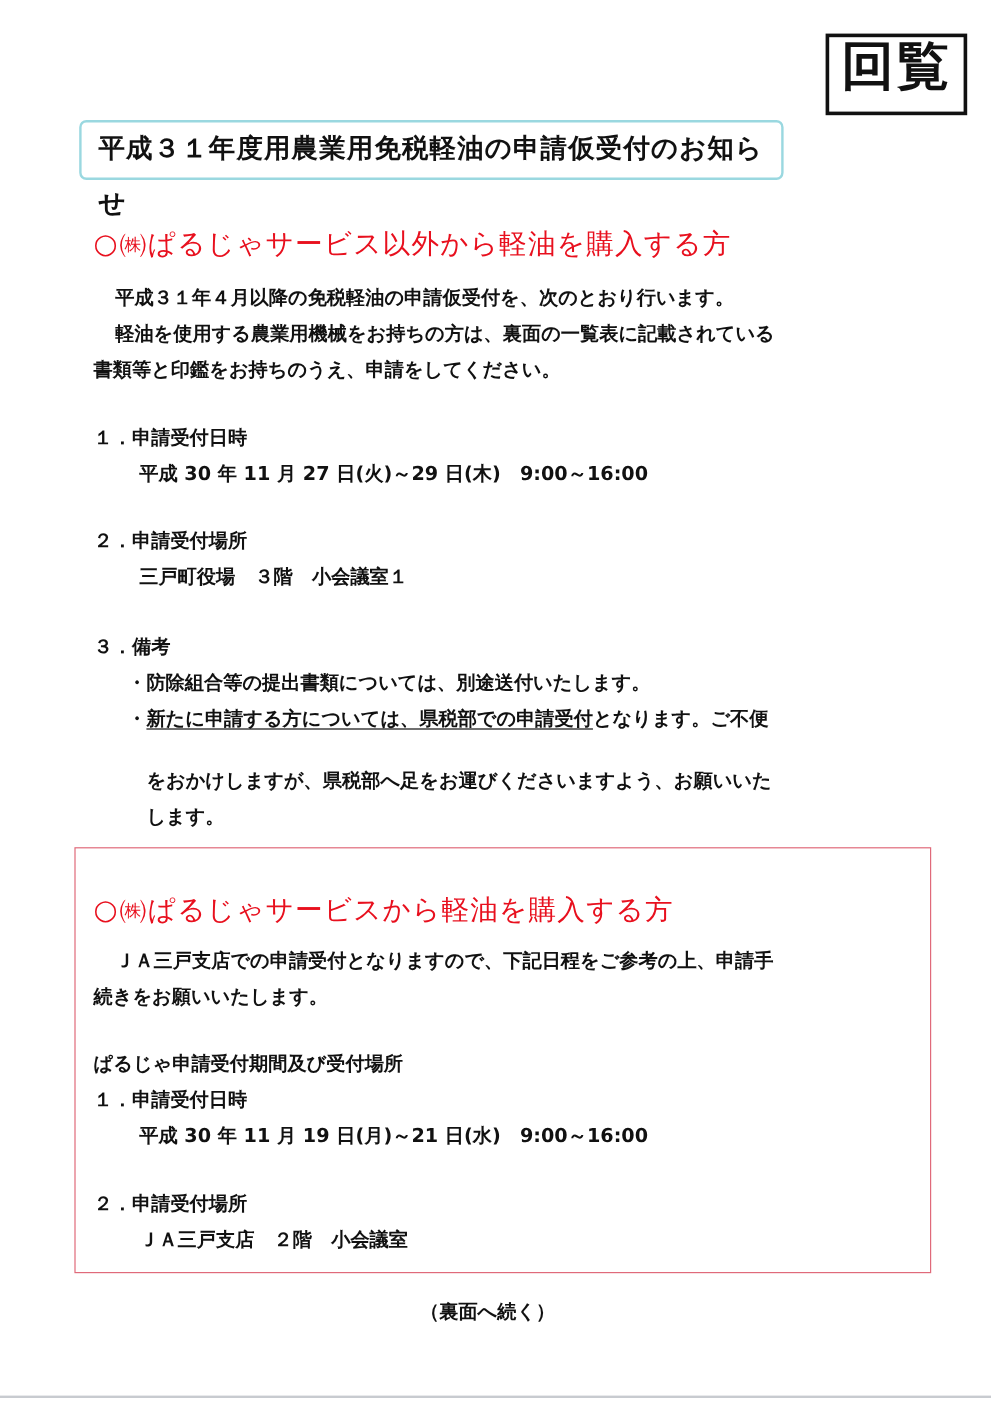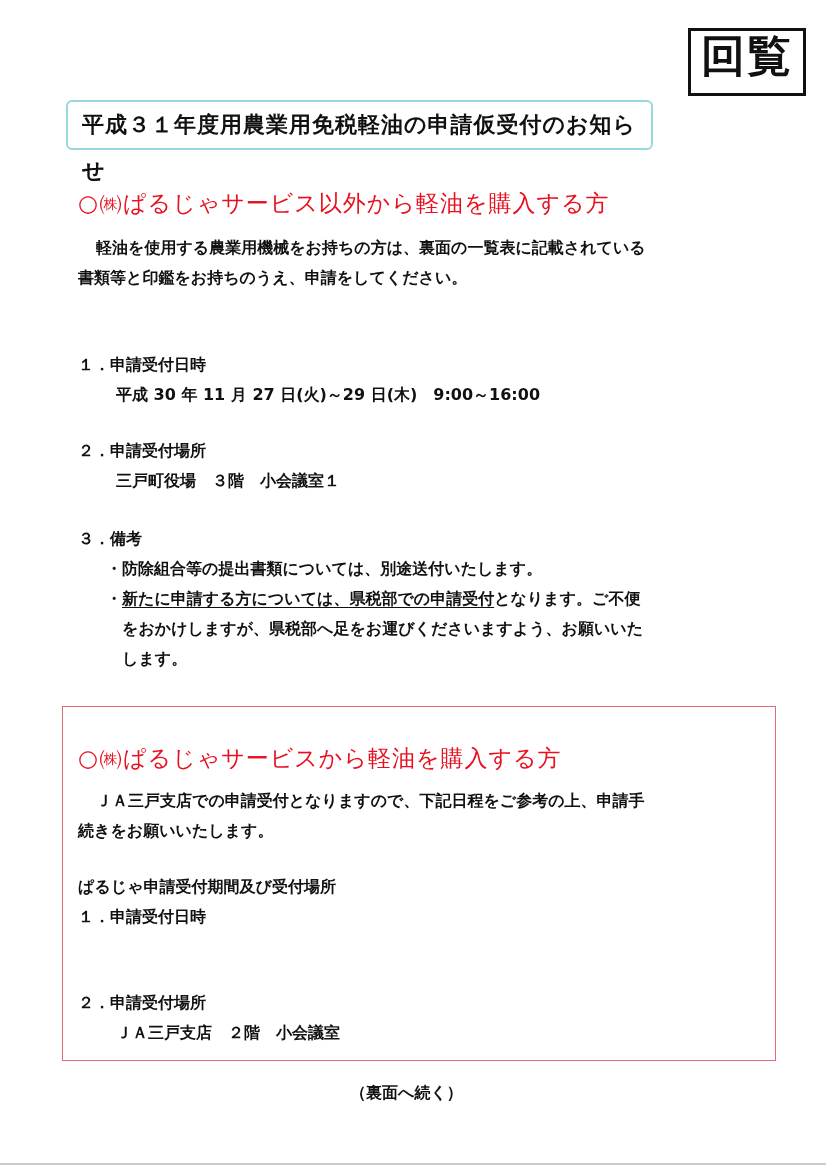--- a/index.html
+++ b/index.html
@@ -33,55 +33,57 @@
 </head>
 <body>
 
 <div class="abs kairan">回覧</div>
 
 <div class="abs title-box">平成３１年度用農業用免税軽油の申請仮受付のお知らせ</div>
 
 <div class="abs red-heading" style="left:78px; top:172px;">○㈱ぱるじゃサービス以外から軽油を購入する方</div>
 
 <div class="abs p" style="left:78px; top:233px; width:690px;">
+  <div style="padding-left:18px;">平成３１年４月以降の免税軽油の申請仮受付を、次のとおり行います。</div>
   <div style="padding-left:18px;">軽油を使用する農業用機械をお持ちの方は、裏面の一覧表に記載されている</div>
   <div>書類等と印鑑をお持ちのうえ、申請をしてください。</div>
 </div>
 
 <div class="abs p" style="left:78px; top:350px;">
   <div>１．申請受付日時</div>
   <div style="padding-left:38px;">平成 30 年 11 月 27 日(火)～29 日(木)　9:00～16:00</div>
 </div>
 
 <div class="abs p" style="left:78px; top:436px;">
   <div>２．申請受付場所</div>
   <div style="padding-left:38px;">三戸町役場　３階　小会議室１</div>
 </div>
 
 <div class="abs p" style="left:78px; top:524px; width:690px;">
   <div>３．備考</div>
   <div style="padding-left:28px;">・防除組合等の提出書類については、別途送付いたします。</div>
   <div style="padding-left:28px;"><span>・</span><span class="ul">新たに申請する方については、県税部での申請受付</span><span>となります。ご不便</span></div>
-  <div style="padding-left:44px;">をおかけしますが、県税部へ足をお運びくださいますよう、お願いいた</div>
+  <div style="padding-left:44px;margin-top:22px;">をおかけしますが、県税部へ足をお運びくださいますよう、お願いいた</div>
   <div style="padding-left:44px;">します。</div>
 </div>
 
 <div class="abs red-box"></div>
 
 <div class="abs red-heading" style="left:78px; top:727px;">○㈱ぱるじゃサービスから軽油を購入する方</div>
 
 <div class="abs p" style="left:78px; top:786px; width:690px;">
   <div style="padding-left:18px;">ＪＡ三戸支店での申請受付となりますので、下記日程をご参考の上、申請手</div>
   <div>続きをお願いいたします。</div>
 </div>
 
 <div class="abs p" style="left:78px; top:872px;">ぱるじゃ申請受付期間及び受付場所</div>
 
 <div class="abs p" style="left:78px; top:902px;">
   <div>１．申請受付日時</div>
+  <div style="padding-left:38px;">平成 30 年 11 月 19 日(月)～21 日(水)　9:00～16:00</div>
 </div>
 
 <div class="abs p" style="left:78px; top:988px;">
   <div>２．申請受付場所</div>
   <div style="padding-left:38px;">ＪＡ三戸支店　２階　小会議室</div>
 </div>
 
 <div class="abs p" style="left:350px; top:1078px;">（裏面へ続く）</div>
 
 <div class="abs footer-line"></div>

